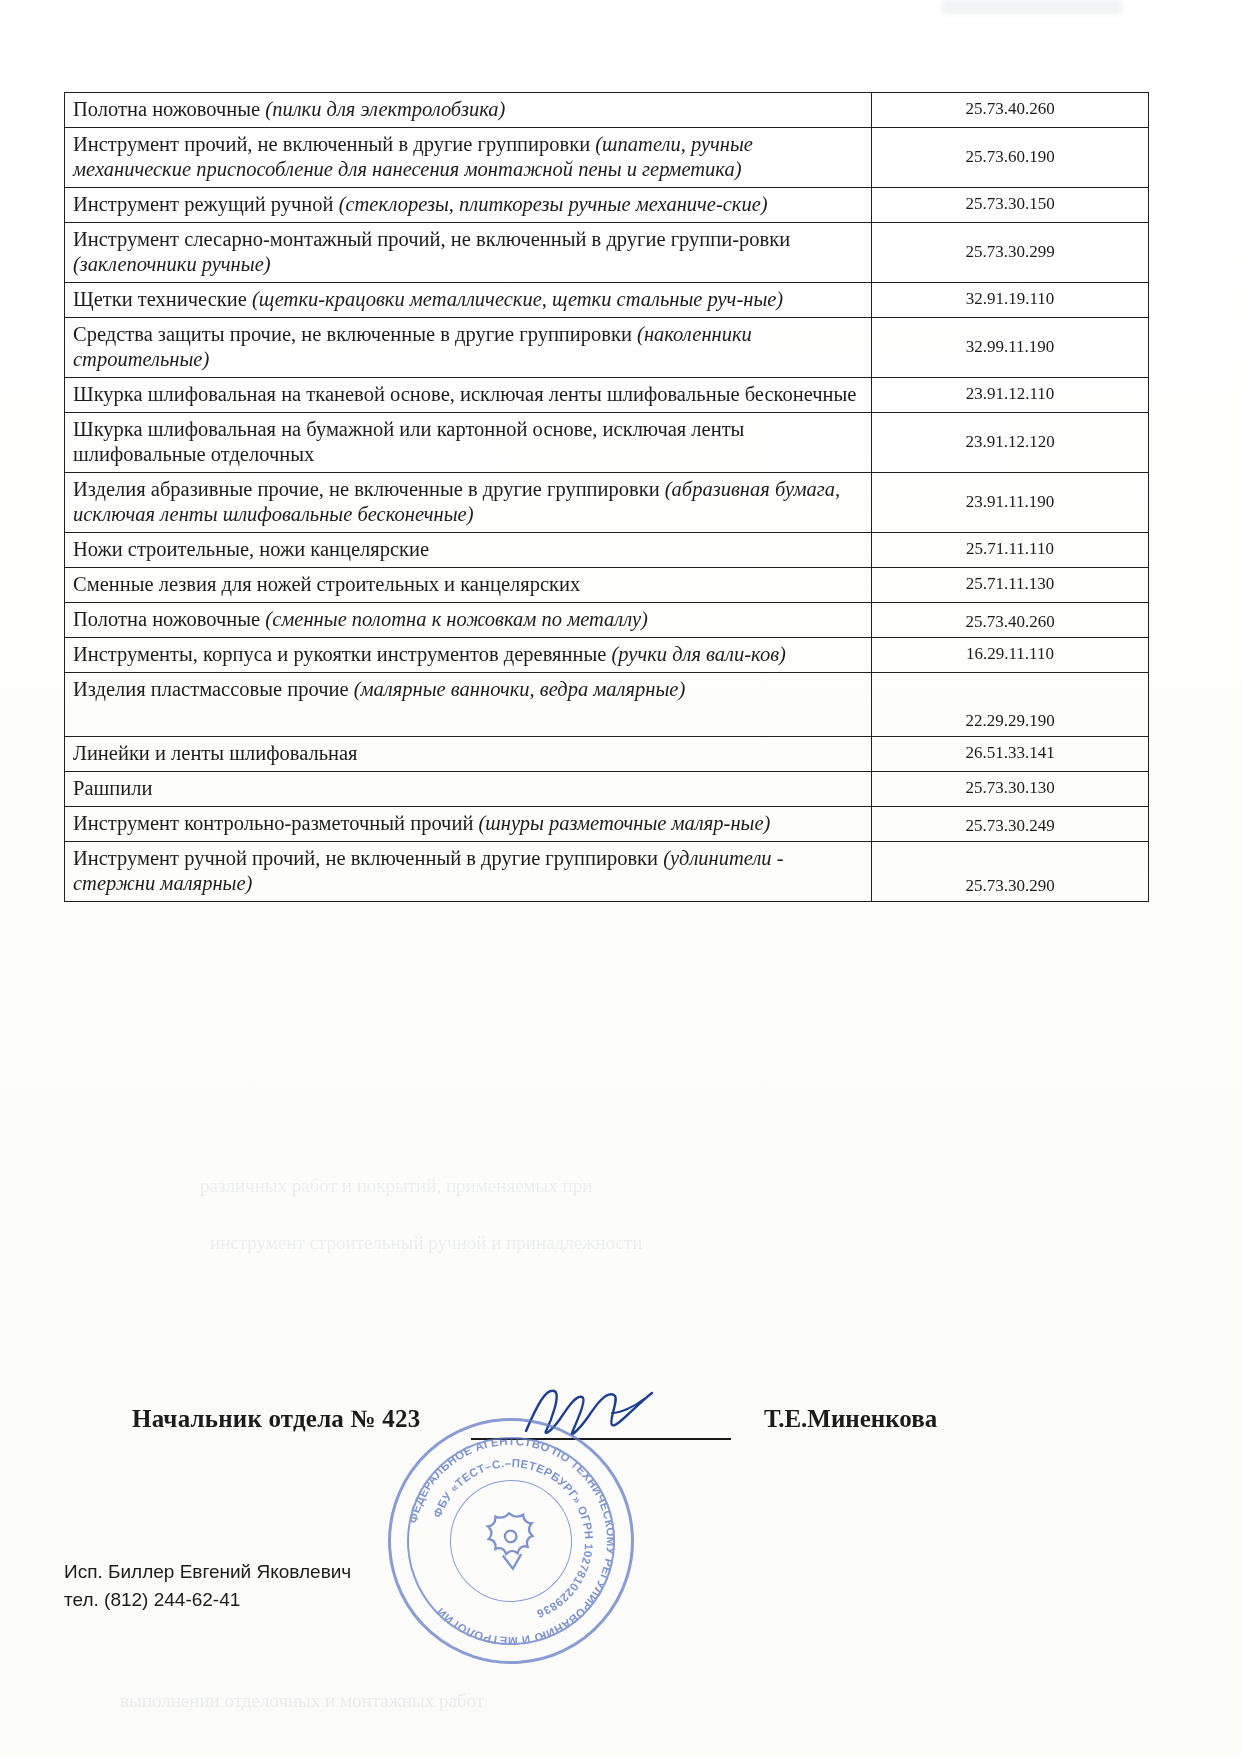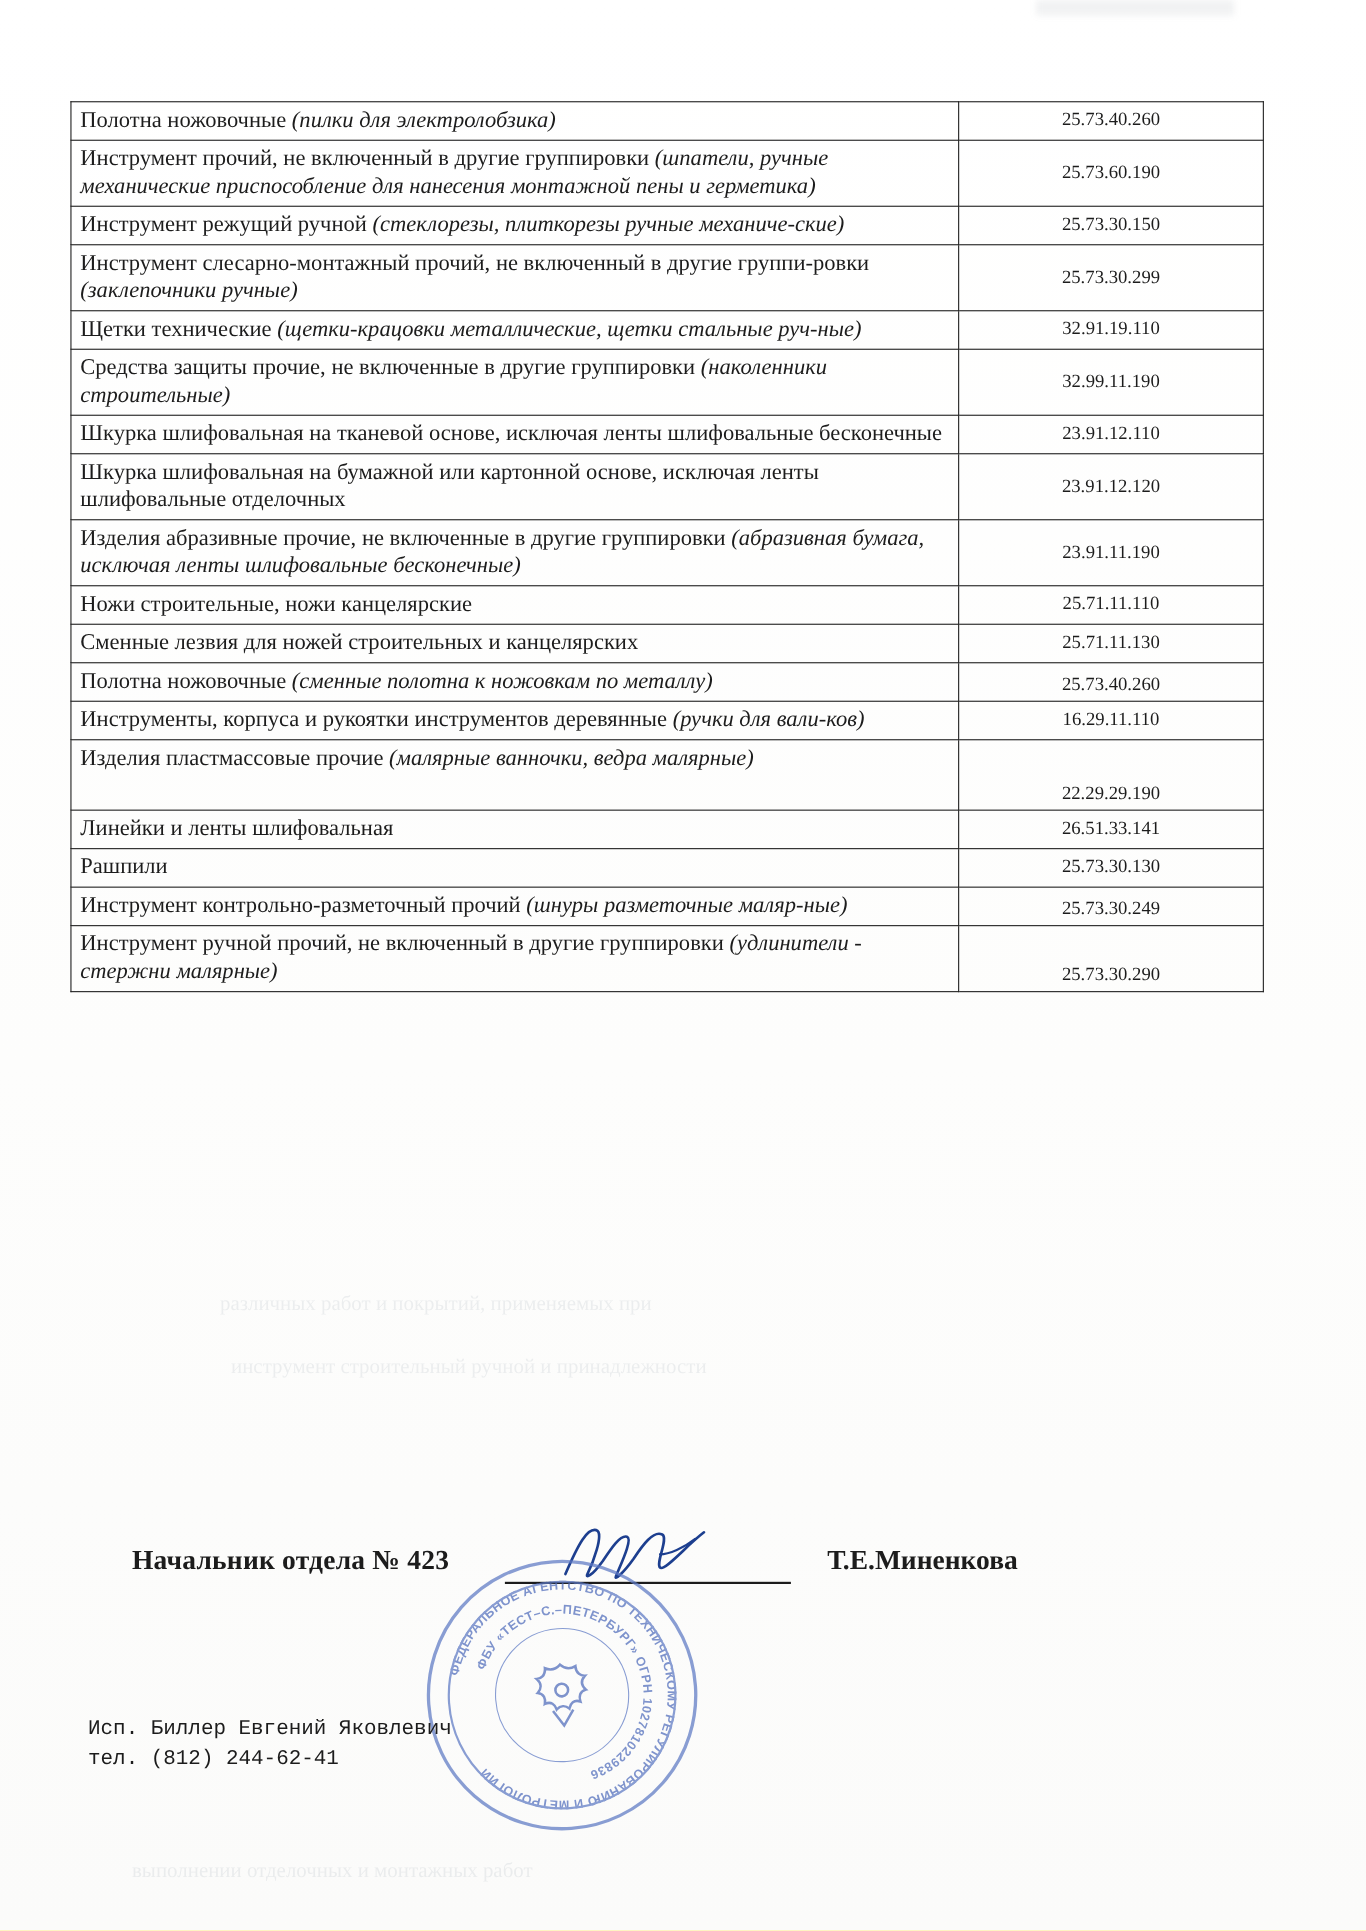--- a/index.html
+++ b/index.html
@@ -11,21 +11,21 @@
     width: 1242px;
     height: 1755px;
     position: relative;
     font-family: "Liberation Serif", serif;
     color: #1c1c1c;
     overflow: hidden;
   }
   .page {
     position: absolute;
     inset: 0;
-    background: #fde047;
+    background: #e5e5e5;
     padding-left: 12px;
   }
   
   .paper-tint {
     position: absolute;
     inset: 0;
     background: linear-gradient(180deg, #ffffff 0%, #fdfdfc 55%, #fbfbfa 100%);
     pointer-events: none;
   }
   .top-smudge {
@@ -67,21 +67,21 @@
   table.codes td.code.bottom {
     vertical-align: bottom;
     padding-bottom: 4px;
   }
   .it {
     font-style: italic;
   }
 
   .signature-block {
     position: absolute;
-    left: 4px;
+    left: 16px;
     top: 1405px;
     width: 1012px;
     height: 60px;
     font-family: Liberation Serif, serif;
   }
   .sign-title {
     position: absolute;
     left: 116px;
     top: 0px;
     font-size: 25px;
@@ -157,23 +157,23 @@
   .stamp-ring-text text {
     fill: #4f6cbb;
     font-family: "Liberation Sans", sans-serif;
     font-size: 11.5px;
     letter-spacing: 0.4px;
     font-weight: bold;
   }
 
   .executor {
     position: absolute;
-    left: 80px;
+    left: 64px;
     top: 1558px;
-    font-family: Liberation Mono, monospace;
+    font-family: Liberation Sans, sans-serif;
     font-size: 19px;
     line-height: 1.45;
   }
 
   
   .ghost {
     position: absolute;
     color: rgba(90,110,130,0.10);
     font-size: 19px;
     font-family: "Liberation Serif", serif;

